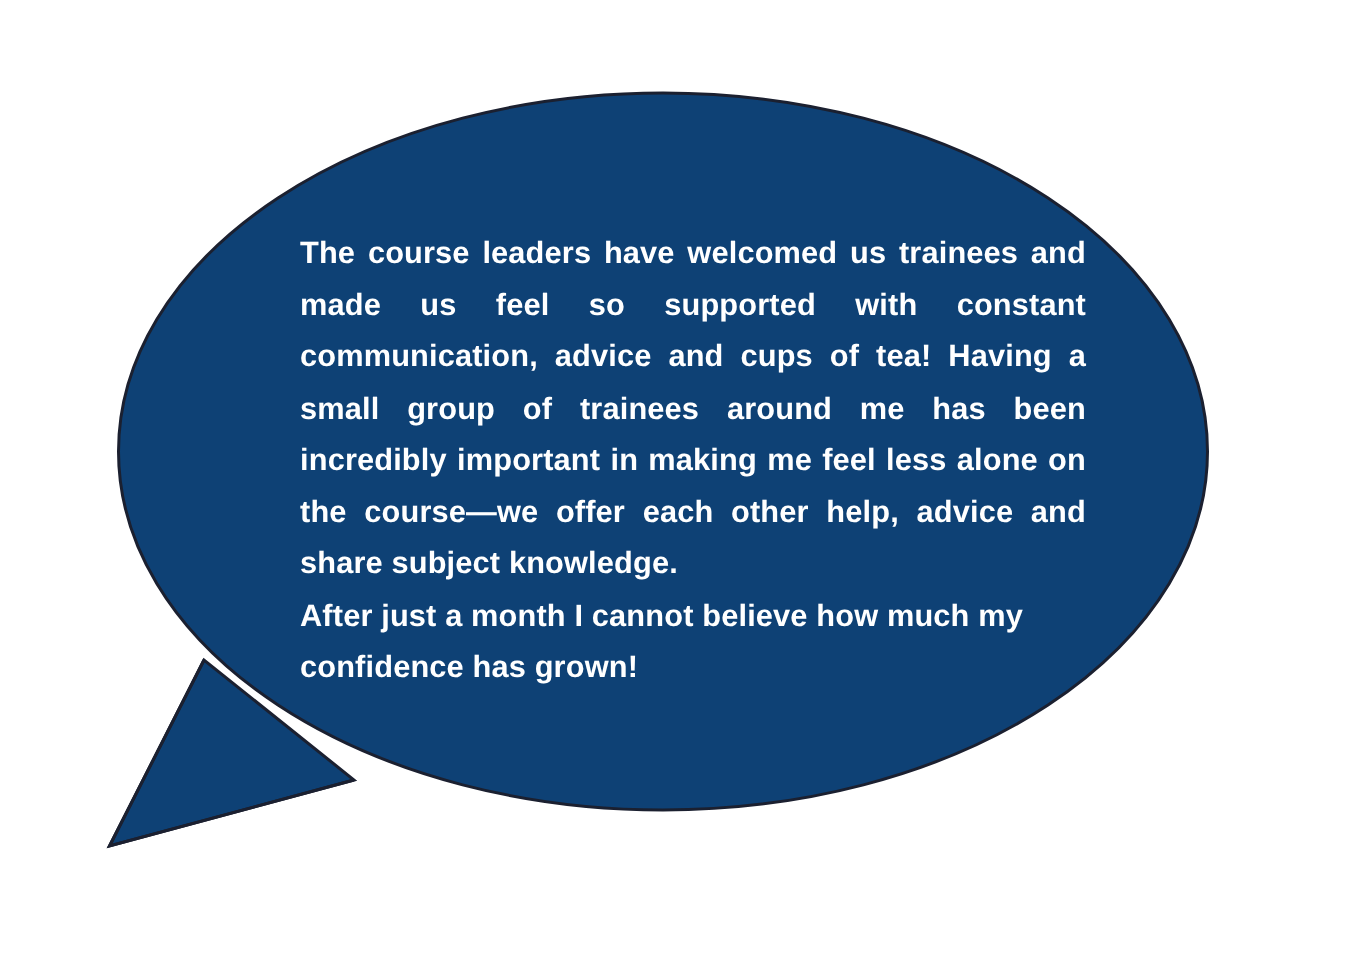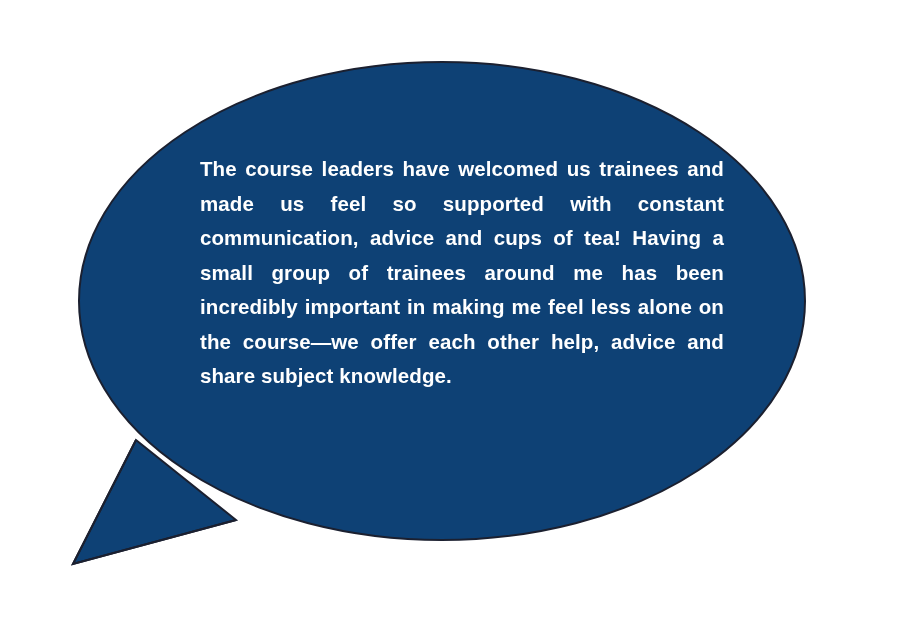--- a/index.html
+++ b/index.html
@@ -80,15 +80,16 @@
 
       <path d="M 136 440 L 73 564 L 236 520 Z" fill="#0E4175" stroke="#1B2030" stroke-width="2" stroke-linejoin="miter"></path>
       <ellipse cx="442" cy="301" rx="363" ry="239" fill="#0E4175" stroke="#1B2030" stroke-width="2"></ellipse>
 
       <path d="M 136 440 L 73 564 L 236 520" fill="none" stroke="#1B2030" stroke-width="2" stroke-linejoin="miter" stroke-linecap="butt"></path>
     </g>
   </svg>
 
   <div id="quote-text">
     <p class="para-justified">The course leaders have welcomed us trainees and made us feel so supported with constant communication, advice and cups of tea!  Having a small group of trainees around me has been incredibly important in making me feel less alone on the course—we offer each other help, advice and share subject knowledge.</p>
+    <p class="para-left para-spaced-above">After just a month I cannot believe how much my confidence has grown!</p>
   </div>
 
 </div>
 
 </body></html>

